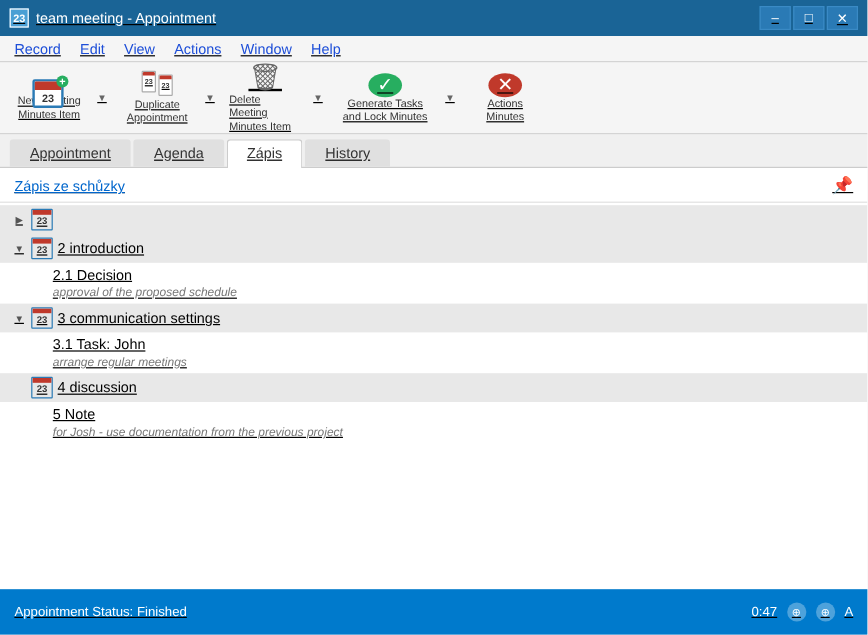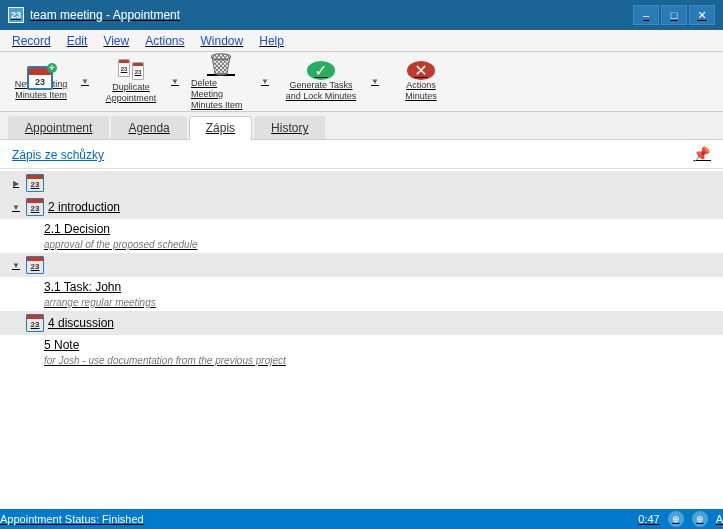--- a/index.html
+++ b/index.html
@@ -171,24 +171,24 @@
     .small-cal { width: 18px; height: 18px; display: inline-flex; flex-direction: column; border: 1px solid #2a7ab5; border-radius: 1px; margin-right: 4px; flex-shrink: 0; overflow: hidden; }
     .small-cal-top { height: 5px; background: #c0392b; }
     .small-cal-num { font-size: 8px; font-weight: bold; text-align: center; line-height: 12px; color: #333; }
     .item-text { flex: 1; }
     .item-subtext { font-size: 10px; color: #777; font-style: italic; padding-left: 44px; padding-bottom: 3px; }
 
     
     .status-bar {
       background: #007acc;
       color: white;
-      height: 20px;
-      display: flex;
-      align-items: center;
-      padding: 0 0;
+      height: 38px;
+      display: flex;
+      align-items: center;
+      padding: 0 12px;
       font-size: 11px;
       justify-content: space-between;
     }
     .status-right { display: flex; align-items: center; gap: 8px; }
     .status-icon { width: 16px; height: 16px; background: rgba(255,255,255,0.3); border-radius: 50%; display: flex; align-items: center; justify-content: center; font-size: 9px; cursor: pointer; }
 
     .main-wrapper {
       display: flex;
       flex-direction: column;
       height: 529px;
@@ -324,20 +324,21 @@
         </div>
         <div class="item-subtext" style="padding-left:16px;">approval of the proposed schedule</div>
       </div>
 
       <div class="tree-item level1">
         <div class="tree-expand">▼</div>
         <div class="small-cal">
           <div class="small-cal-top"></div>
           <div class="small-cal-num">23</div>
         </div>
+        <span class="item-text">3 communication settings</span>
       </div>
 
       <div style="padding-left:28px;">
         <div class="tree-item level2" style="padding-left:16px;">
           <span class="item-text">3.1 Task: John</span>
         </div>
         <div class="item-subtext" style="padding-left:16px;">arrange regular meetings</div>
       </div>
 
       <div class="tree-item level1 selected">

